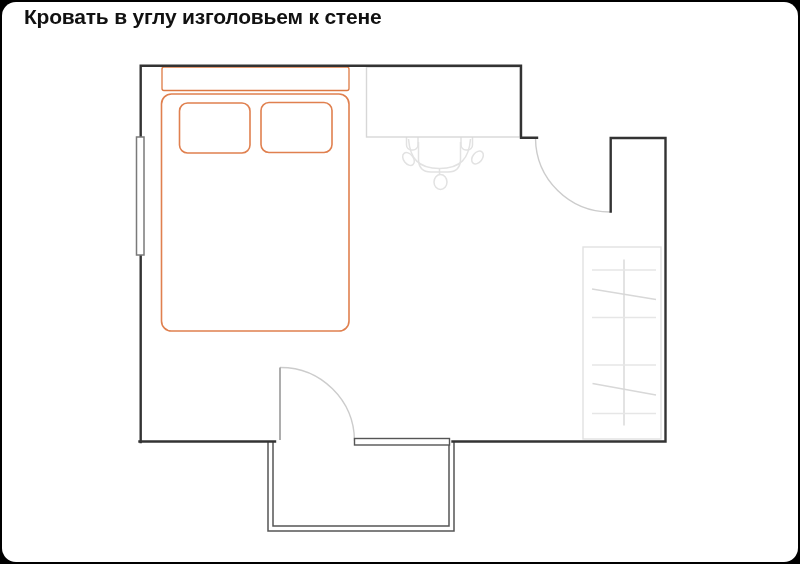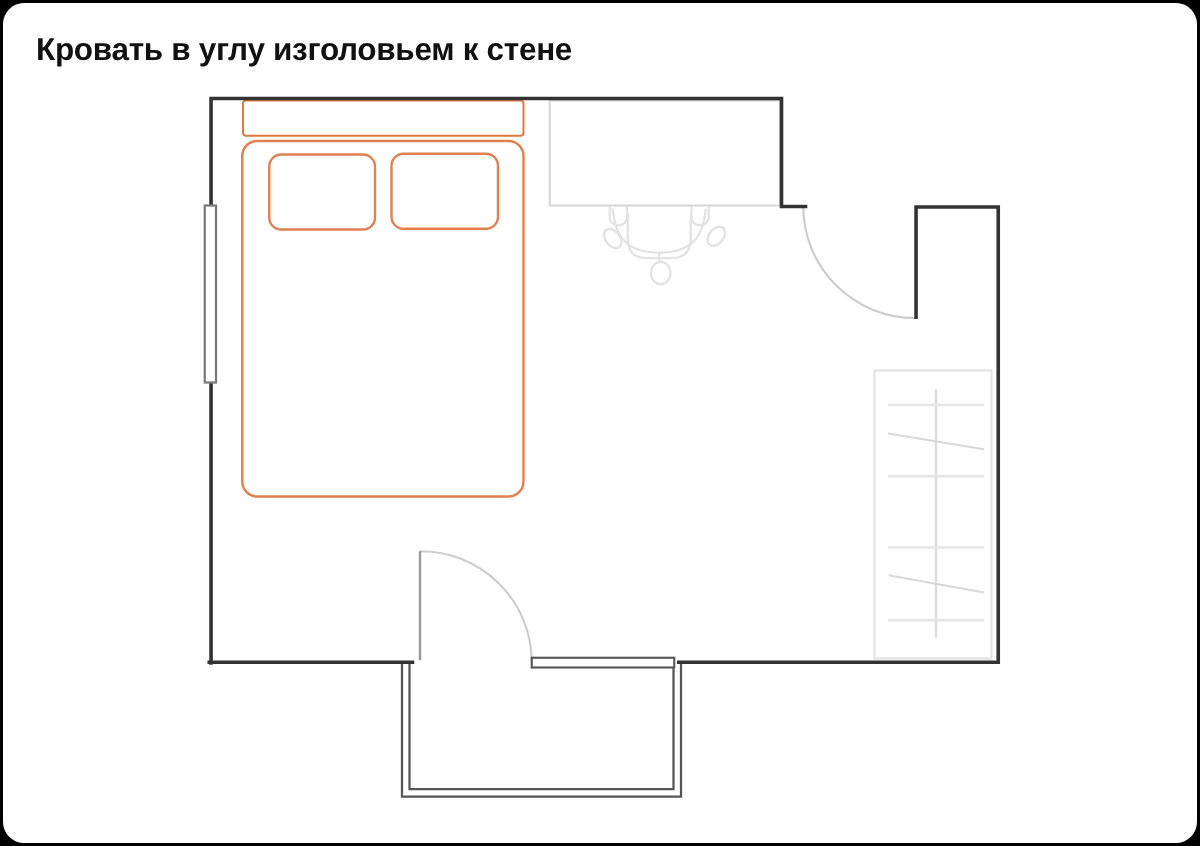--- a/index.html
+++ b/index.html
@@ -8,21 +8,21 @@
     background:var(--background,#000);
     font-family:"Liberation Sans",sans-serif;
     overflow:hidden;position:relative;
   }
   .card{
     position:absolute;left:2px;top:2px;right:2px;bottom:2px;
     background:var(--card,#fff);
     border-radius:14px;
   }
   .page-title{
-    position:absolute;left:22px;top:19px;
+    position:absolute;left:22px;top:2px;
     font-size:21px;font-weight:700;line-height:1.2;
     color:var(--title-text,#111);
     letter-spacing:-0.2px;
   }
   svg.plan{position:absolute;left:0;top:0;}
   
   .wall{stroke:var(--wall,#333);stroke-width:2.4;fill:none;stroke-linecap:square;stroke-linejoin:miter;}
   .arc{stroke:var(--door-arc,#ccc);stroke-width:1.4;fill:none;}
   .leaf-gray{stroke:var(--door-leaf-gray,#999);stroke-width:1.6;fill:none;}
   .window-frame{stroke:var(--window-frame,#7a7a7a);stroke-width:1.5;fill:#fff;}

